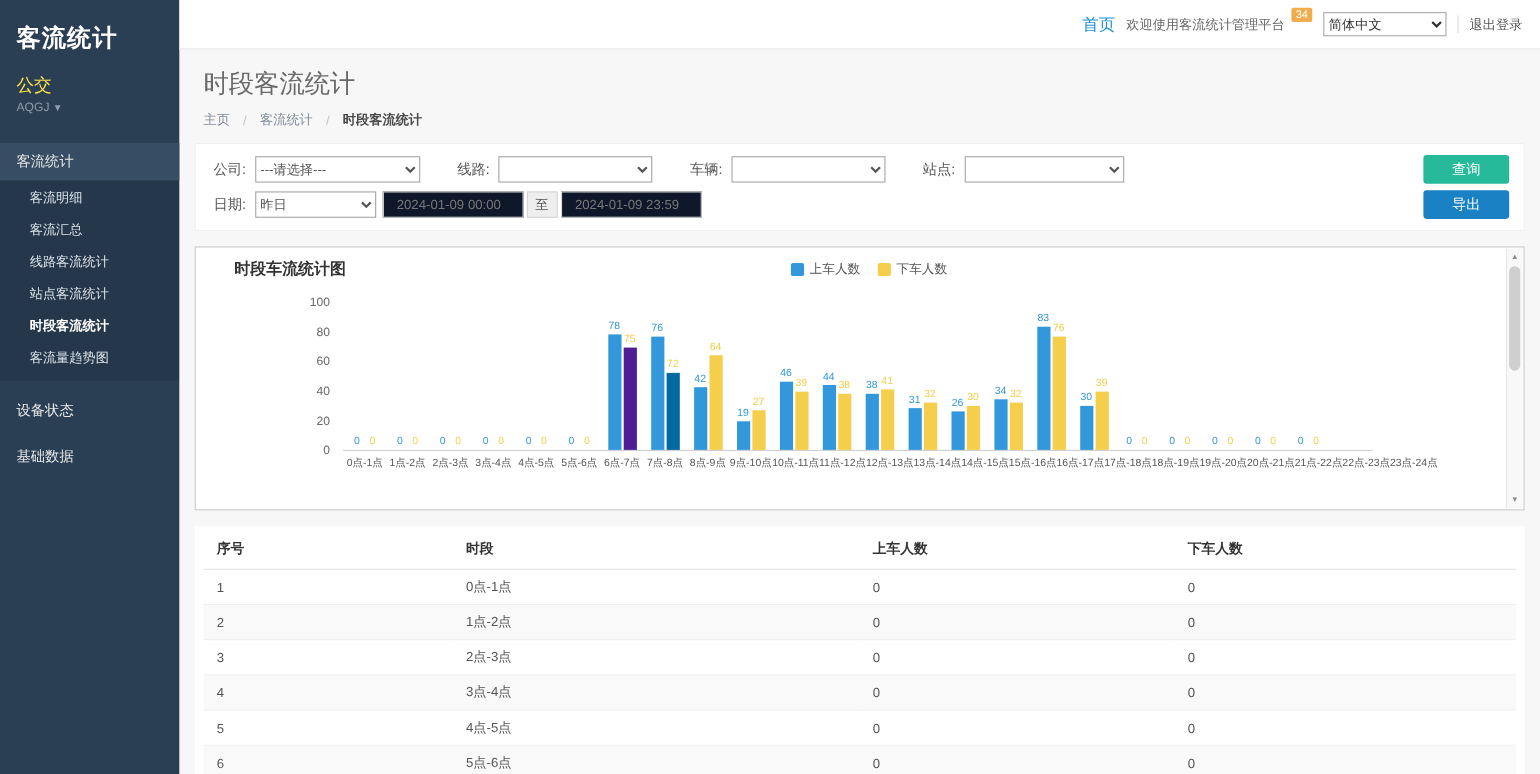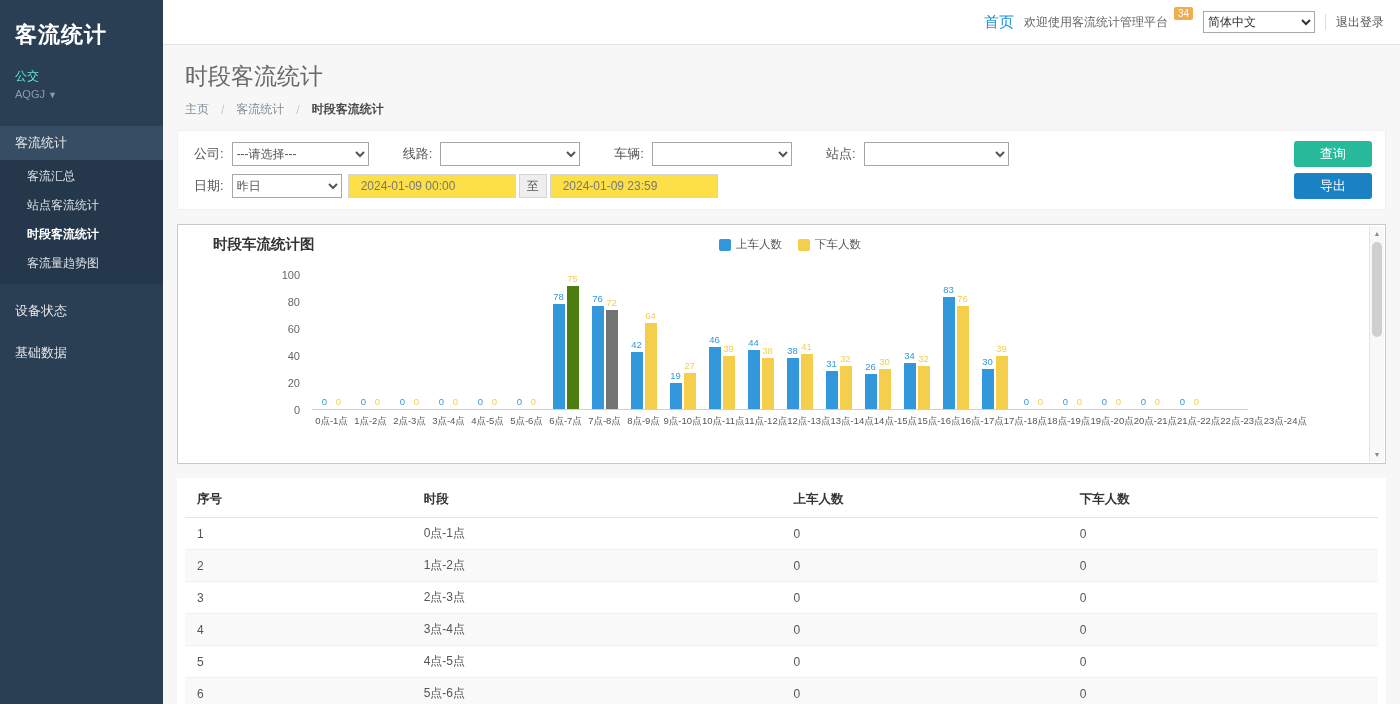--- a/index.html
+++ b/index.html
@@ -2,21 +2,21 @@
 <html><head>
 <meta charset="utf-8">
 <style>
   * { margin:0; padding:0; box-sizing:border-box; }
   html,body { width:1400px; height:704px; overflow:hidden; }
   body { font-family:"Liberation Sans","DejaVu Sans",sans-serif; background:#F7F7F7; display:flex; }
 
   
   .sidebar { width:163px; min-width:163px; height:704px; background:#2A3F54; color:#ECF0F1; }
   .brand { font-size:22px; font-weight:700; padding:20px 15px 4px; letter-spacing:1px; color:#FFFFFF; }
-  .org-name { font-size:12px; padding:14px 15px 1px; color:#5eead4; }
+  .org-name { font-size:16px; padding:14px 15px 1px; color:#fde047; }
   .org-selector { font-size:11px; padding:2px 15px 12px; color:#8E9BA7; cursor:pointer; }
   .org-selector .caret { font-size:9px; margin-left:3px; }
   .menu { margin-top:14px; }
   .menu-section { padding:8px 15px; font-size:13px; color:#E7E7E7; cursor:pointer; }
   .menu-section.active { background:#364D63; }
   .menu-section + .menu-section { margin-top:8px; }
   .submenu { background:rgba(0,0,0,0.10); padding:2px 0 6px; }
   .submenu + .menu-section { margin-top:10px; }
   .menu-item { padding:6px 15px 6px 27px; font-size:12px; color:#DCE3E9; cursor:pointer; }
   .menu-item.current { color:#FFFFFF; font-weight:700; }
@@ -39,22 +39,22 @@
   .bc-current { color:#4A4A4A; font-weight:700; }
 
   .panel { background:#FFFFFF; margin:0 14px 14px; }
 
   
   .filter-panel { padding:4px 13px 4px 16px; border:1px solid #F0F0F0; }
   .filter-row { display:flex; align-items:center; margin:6px 0; height:26px; }
   .flabel { font-size:13px; color:#555; margin-right:8px; }
   .gap { margin-left:34px; }
   select.fselect { height:24px; font-size:12px; color:#555; border:1px solid #A6A6A6; background:#fff; font-family:inherit; }
-  .w150{width:137px} .w140{width:140px} .w145{width:145px} .w110{width:110px}
-  .date-input { height:24px; width:168px; background:#fde047; border:1px solid #D5D5D5; color:#777; font-size:12px; padding:0 12px; margin-left:6px; font-family:inherit; }
+  .w150{width:150px} .w140{width:140px} .w145{width:145px} .w110{width:110px}
+  .date-input { height:24px; width:128px; background:#0f172a; border:1px solid #D5D5D5; color:#777; font-size:12px; padding:0 12px; margin-left:6px; font-family:inherit; }
   .addon { height:24px; line-height:22px; padding:0 7px; background:#EEEEEE; border:1px solid #D5D5D5; color:#555; font-size:12px; margin-left:3px; }
   .addon + .date-input { margin-left:3px; }
   .btn { margin-left:auto; width:78px; height:26px; border:none; border-radius:3px; color:#fff; font-size:13px; cursor:pointer; font-family:inherit; }
   .btn-green { background:#26B99A; }
   .btn-blue { background:#1A82C4; }
 
   
   .chart-panel { border:1px solid #C9C9C9; position:relative; padding:10px 18px 12px; height:240px; }
   .chart-head { position:relative; height:24px;margin-left:17px; }
   .chart-title { font-size:14.5px; font-weight:700; color:#333; }
@@ -90,21 +90,23 @@
 
 <aside class="sidebar">
   <div class="brand">客流统计</div>
   <div class="org-name">公交</div>
   <div class="org-selector">
     <span>AQGJ</span><span class="caret">▼</span>
   </div>
   <nav class="menu">
       <div class="menu-section active">客流统计</div>
       <div class="submenu">
+        <div class="menu-item">客流明细</div>
         <div class="menu-item">客流汇总</div>
+        <div class="menu-item">线路客流统计</div>
         <div class="menu-item">站点客流统计</div>
         <div class="menu-item current">时段客流统计</div>
         <div class="menu-item">客流量趋势图</div>
       </div>
       <div class="menu-section">设备状态</div>
       <div class="menu-section">基础数据</div>
     </nav>
 </aside>
 
 <main class="main">
@@ -246,33 +248,33 @@
               </div>
             </div>
           </div>
           <div class="bar-group">
             <div class="bar-wrap">
               <div class="bar" style="height: 105.3px; background: rgb(51, 152, 219);">
                 <div class="bar-label" style="color: rgb(51, 152, 219);">78</div>
               </div>
             </div>
             <div class="bar-wrap">
-              <div class="bar" style="height: 123px; background: #4d7c0f;">
+              <div class="bar" style="height: 93px; background: #4c1d95;">
                 <div class="bar-label" style="color: rgb(245, 206, 75);">75</div>
               </div>
             </div>
           </div>
           <div class="bar-group">
             <div class="bar-wrap">
               <div class="bar" style="height: 102.6px; background: rgb(51, 152, 219);">
                 <div class="bar-label" style="color: rgb(51, 152, 219);">76</div>
               </div>
             </div>
             <div class="bar-wrap">
-              <div class="bar" style="height: 99px; background: #737373;">
+              <div class="bar" style="height: 70px; background: #0369a1;">
                 <div class="bar-label" style="color: rgb(245, 206, 75);">72</div>
               </div>
             </div>
           </div>
           <div class="bar-group">
             <div class="bar-wrap">
               <div class="bar" style="height: 56.7px; background: rgb(51, 152, 219);">
                 <div class="bar-label" style="color: rgb(51, 152, 219);">42</div>
               </div>
             </div>

